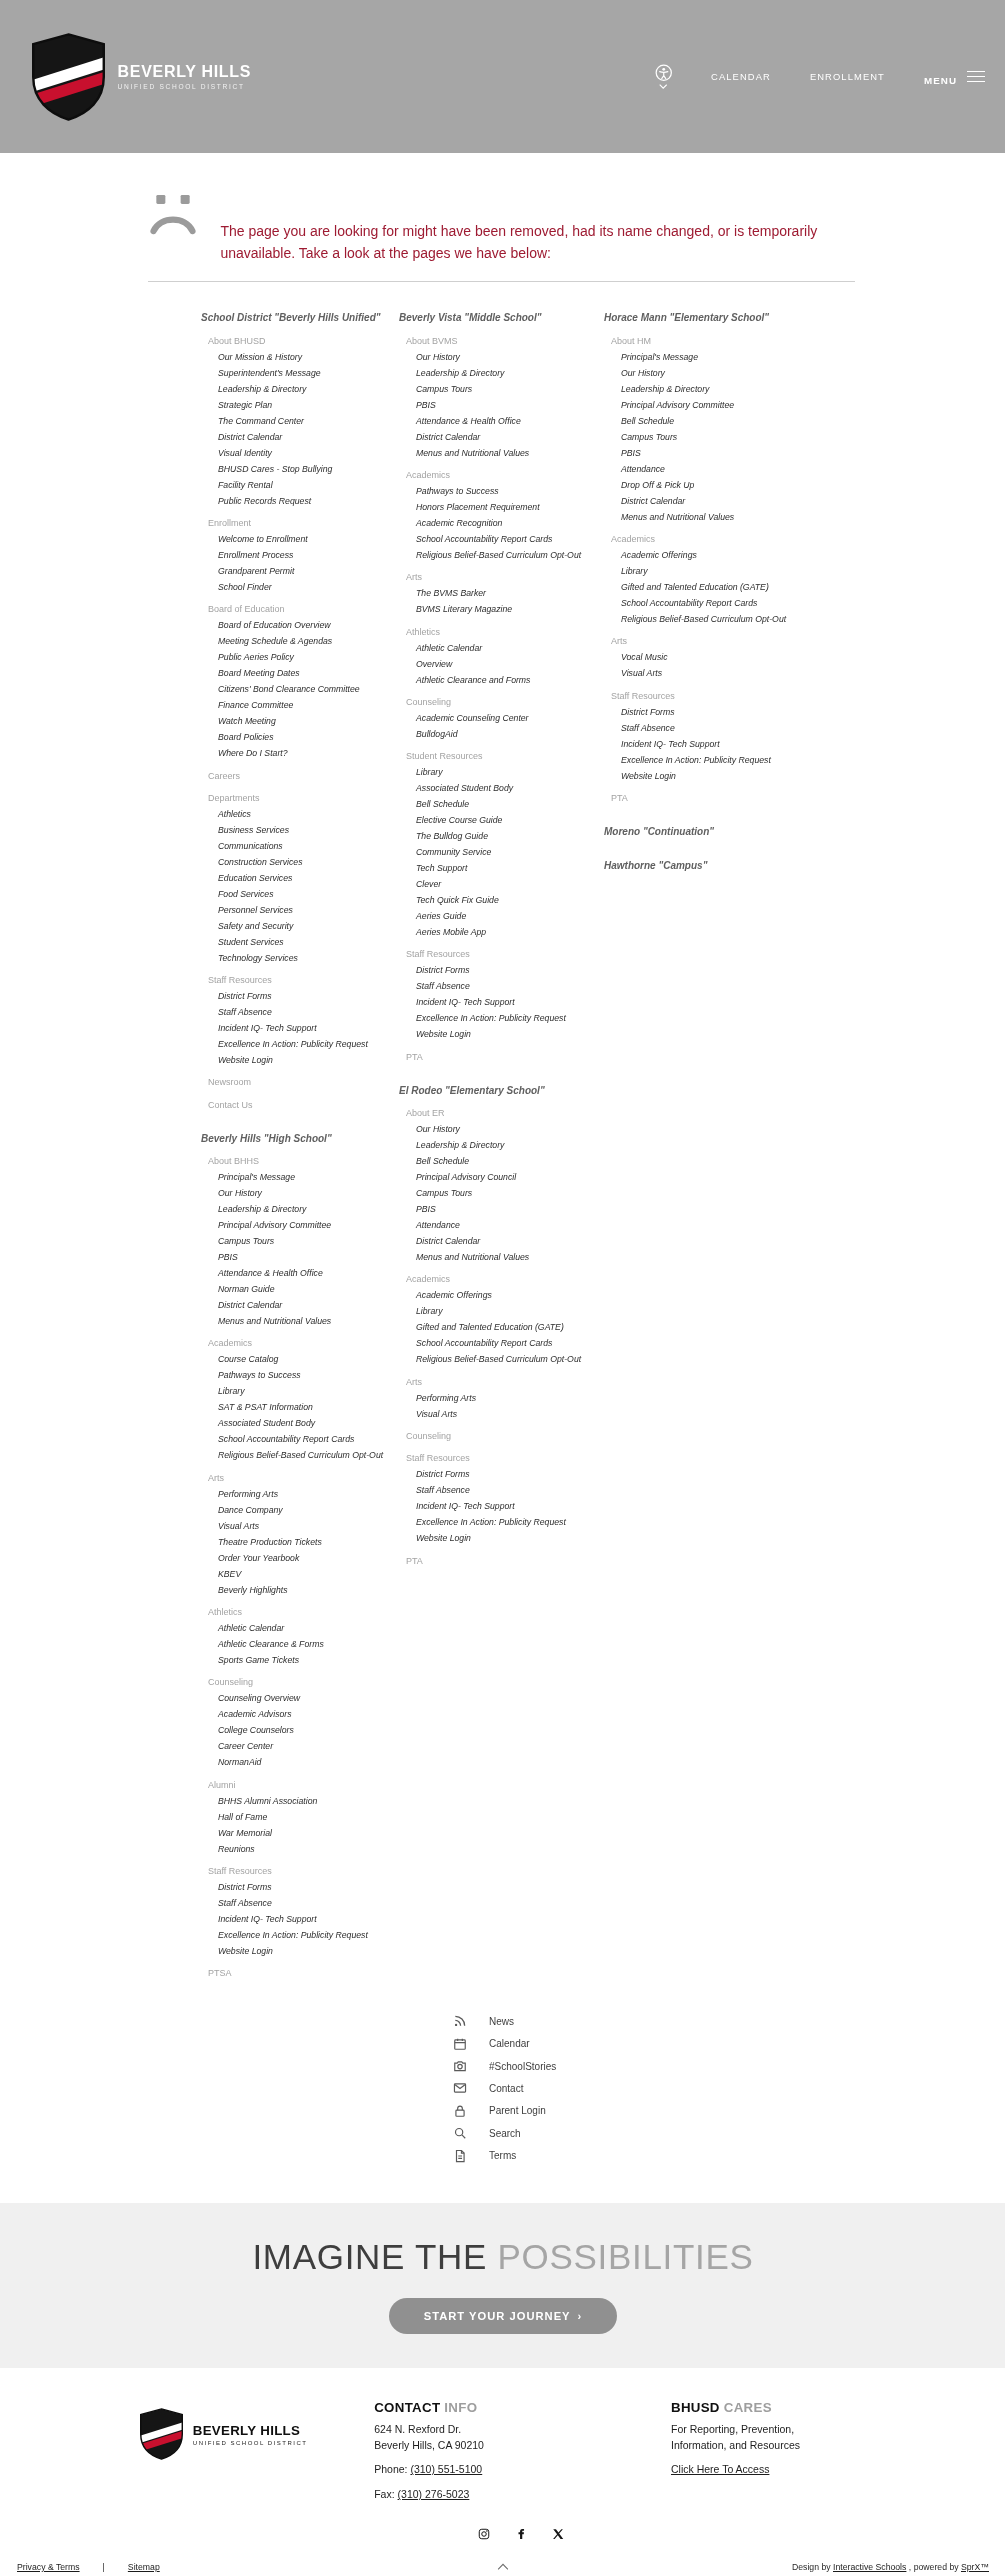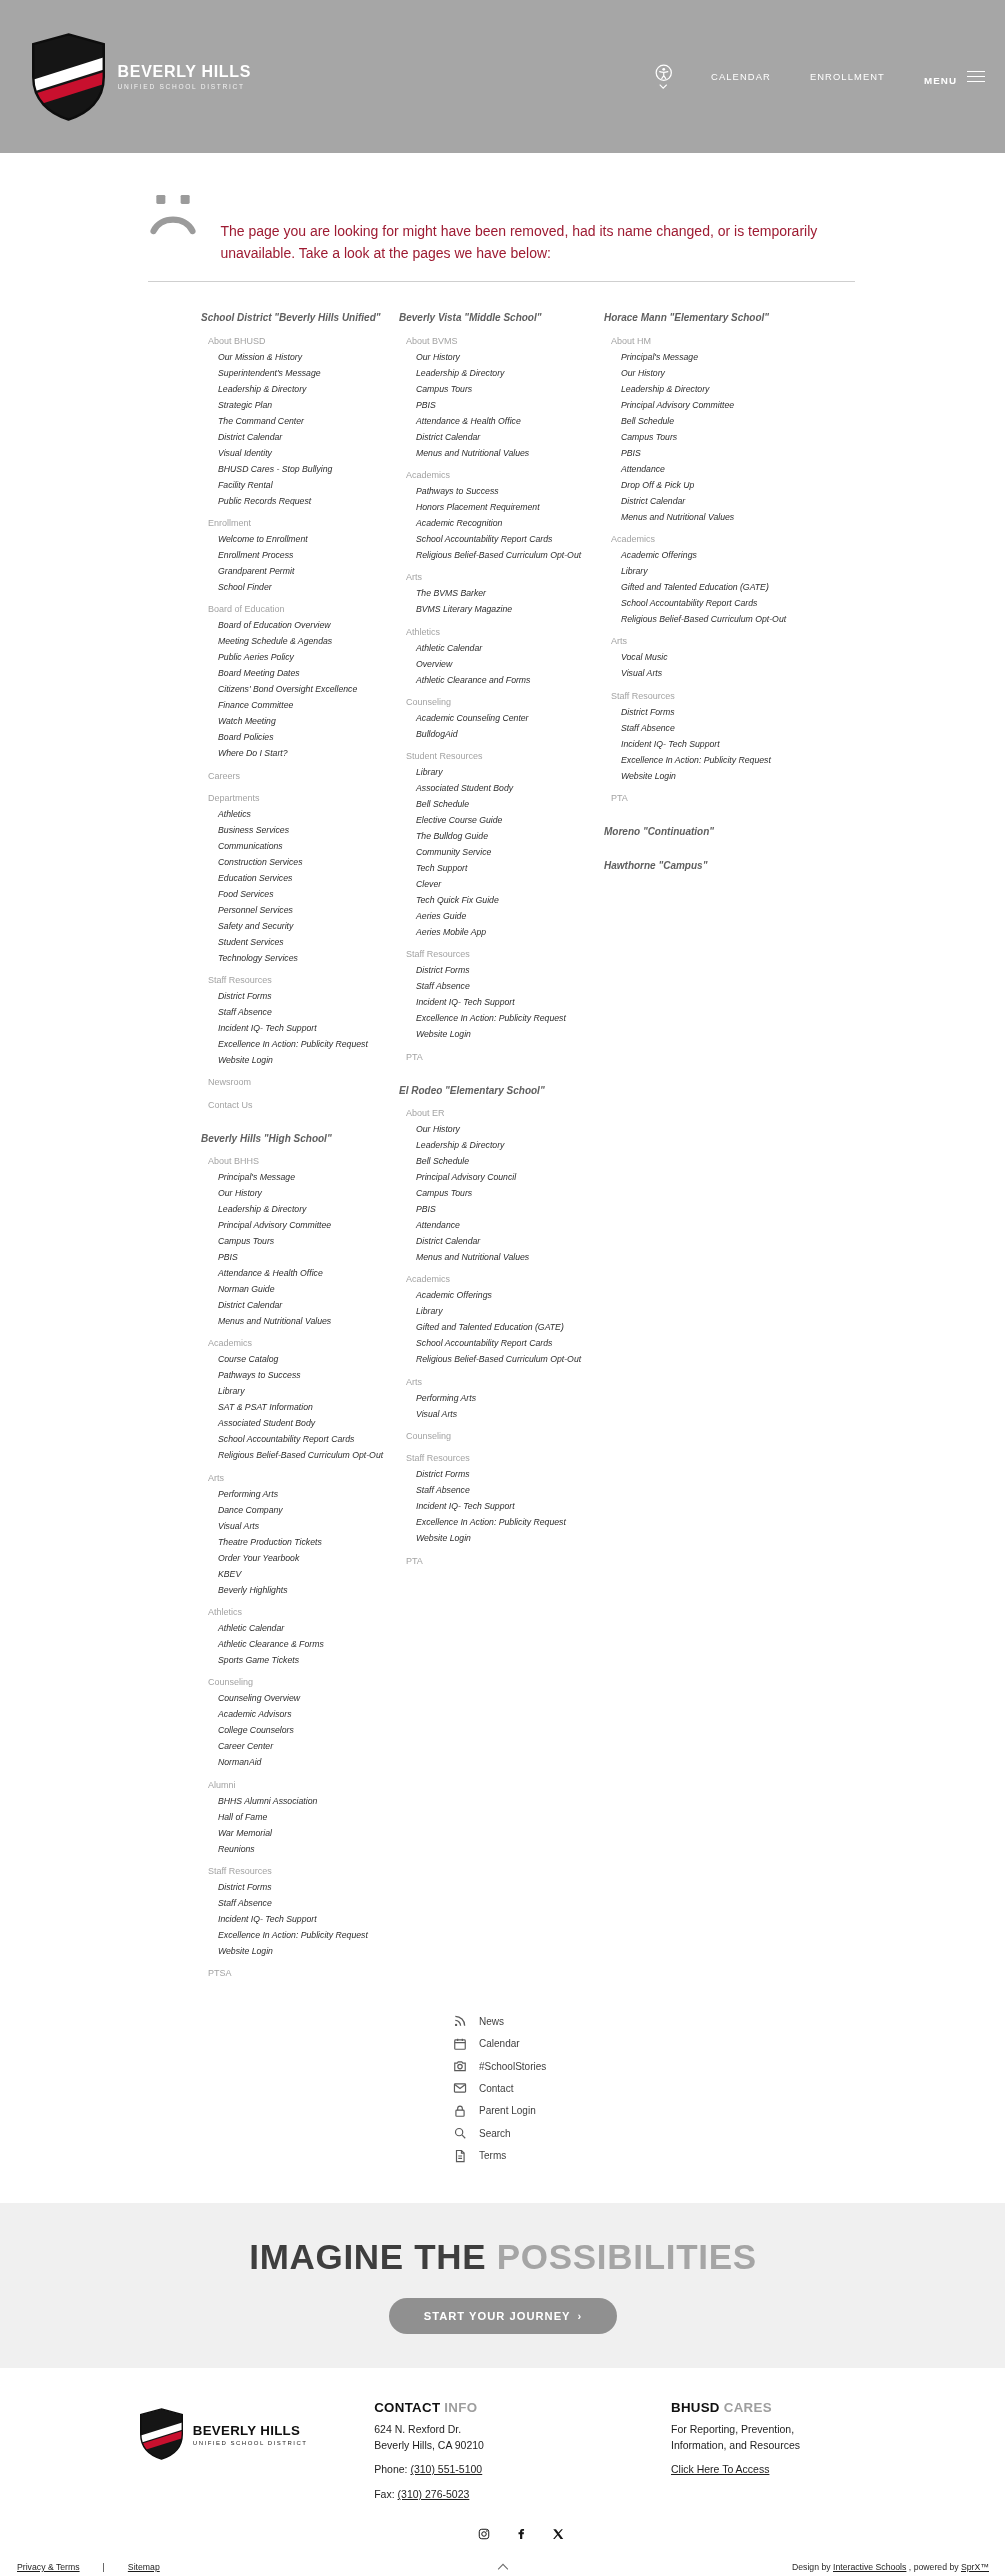--- a/index.html
+++ b/index.html
@@ -29,28 +29,28 @@
   .sm-col-0 { width:198px; }
   .sm-col-1 { width:205px; }
   .sm-col-2 { width:293px; }
   .school-title { display:block; font-size:10px; font-weight:bold; font-style:italic; color:#606060; line-height:16px; margin-top:18px; text-decoration:none; }
   .school-title:first-child { margin-top:0; }
   .section-heading { display:block; font-size:9px; color:#a3a3a3; line-height:16px; margin:6.3px 0 0 7px; text-decoration:none; }
   .sitemap-link { display:block; font-size:8.7px; font-style:italic; color:#2e2e2e; line-height:16px; margin-left:17px; text-decoration:none; }
 
   
   .quicklinks { margin:29px 0 0 453px; width:224px; }
-  .ql-item { display:flex; align-items:center; gap:12px; height:22.4px; color:#3e3e3e; text-decoration:none; }
+  .ql-item { display:flex; align-items:center; gap:22px; height:22.4px; color:#3e3e3e; text-decoration:none; }
   .ql-icon { width:14px; height:14px; color:#5a5a5a; flex:none; }
   .ql-icon svg { width:100%; height:100%; display:block; }
   .ql-label { font-size:10px; }
 
   
   .cta { margin-top:36px; background:#f0f0f0; height:165px; display:flex; flex-direction:column; align-items:center; justify-content:center; }
-  .cta h2 { font-size:35px; letter-spacing:0.7px; font-weight:bold; }
+  .cta h2 { font-size:35px; letter-spacing:0.7px; font-weight:normal; }
   .cta .h-dark { color:#3e3e3e; }
   .cta .h-lightbig { color:#a5a5a5; }
   .cta-btn { margin-top:21px; background:#909090; color:#ffffff; border:none; border-radius:21px; padding:12px 35px; font-family:inherit; font-size:11.2px; font-weight:bold; letter-spacing:1px; display:flex; align-items:center; gap:7px; cursor:pointer; }
 
   
   .site-footer { padding:32px 105px 11.2px 140px; }
   .footer-cols { display:flex; justify-content:space-between; align-items:flex-start; }
   .f-brand { display:flex; align-items:center; gap:9.8px; margin-top:8.4px; }
   .f-brand-title { font-size:13.3px; font-weight:bold; color:#0f0f0f; letter-spacing:0.3px; }
   .f-brand-subtitle { font-size:6px; letter-spacing:1.5px; color:#1c1c1c; margin-top:2.1px; }
@@ -151,21 +151,21 @@
         <a class="section-heading">Enrollment</a>
         <a class="sitemap-link">Welcome to Enrollment</a>
         <a class="sitemap-link">Enrollment Process</a>
         <a class="sitemap-link">Grandparent Permit</a>
         <a class="sitemap-link">School Finder</a>
         <a class="section-heading">Board of Education</a>
         <a class="sitemap-link">Board of Education Overview</a>
         <a class="sitemap-link">Meeting Schedule &amp; Agendas</a>
         <a class="sitemap-link">Public Aeries Policy</a>
         <a class="sitemap-link">Board Meeting Dates</a>
-        <a class="sitemap-link">Citizens' Bond Oversight Excellence</a>
+        <a class="sitemap-link">Citizens' Bond Clearance Committee</a>
         <a class="sitemap-link">Finance Committee</a>
         <a class="sitemap-link">Watch Meeting</a>
         <a class="sitemap-link">Board Policies</a>
         <a class="sitemap-link">Where Do I Start?</a>
         <a class="section-heading">Careers</a>
         <a class="section-heading">Departments</a>
         <a class="sitemap-link">Athletics</a>
         <a class="sitemap-link">Business Services</a>
         <a class="sitemap-link">Communications</a>
         <a class="sitemap-link">Construction Services</a>

